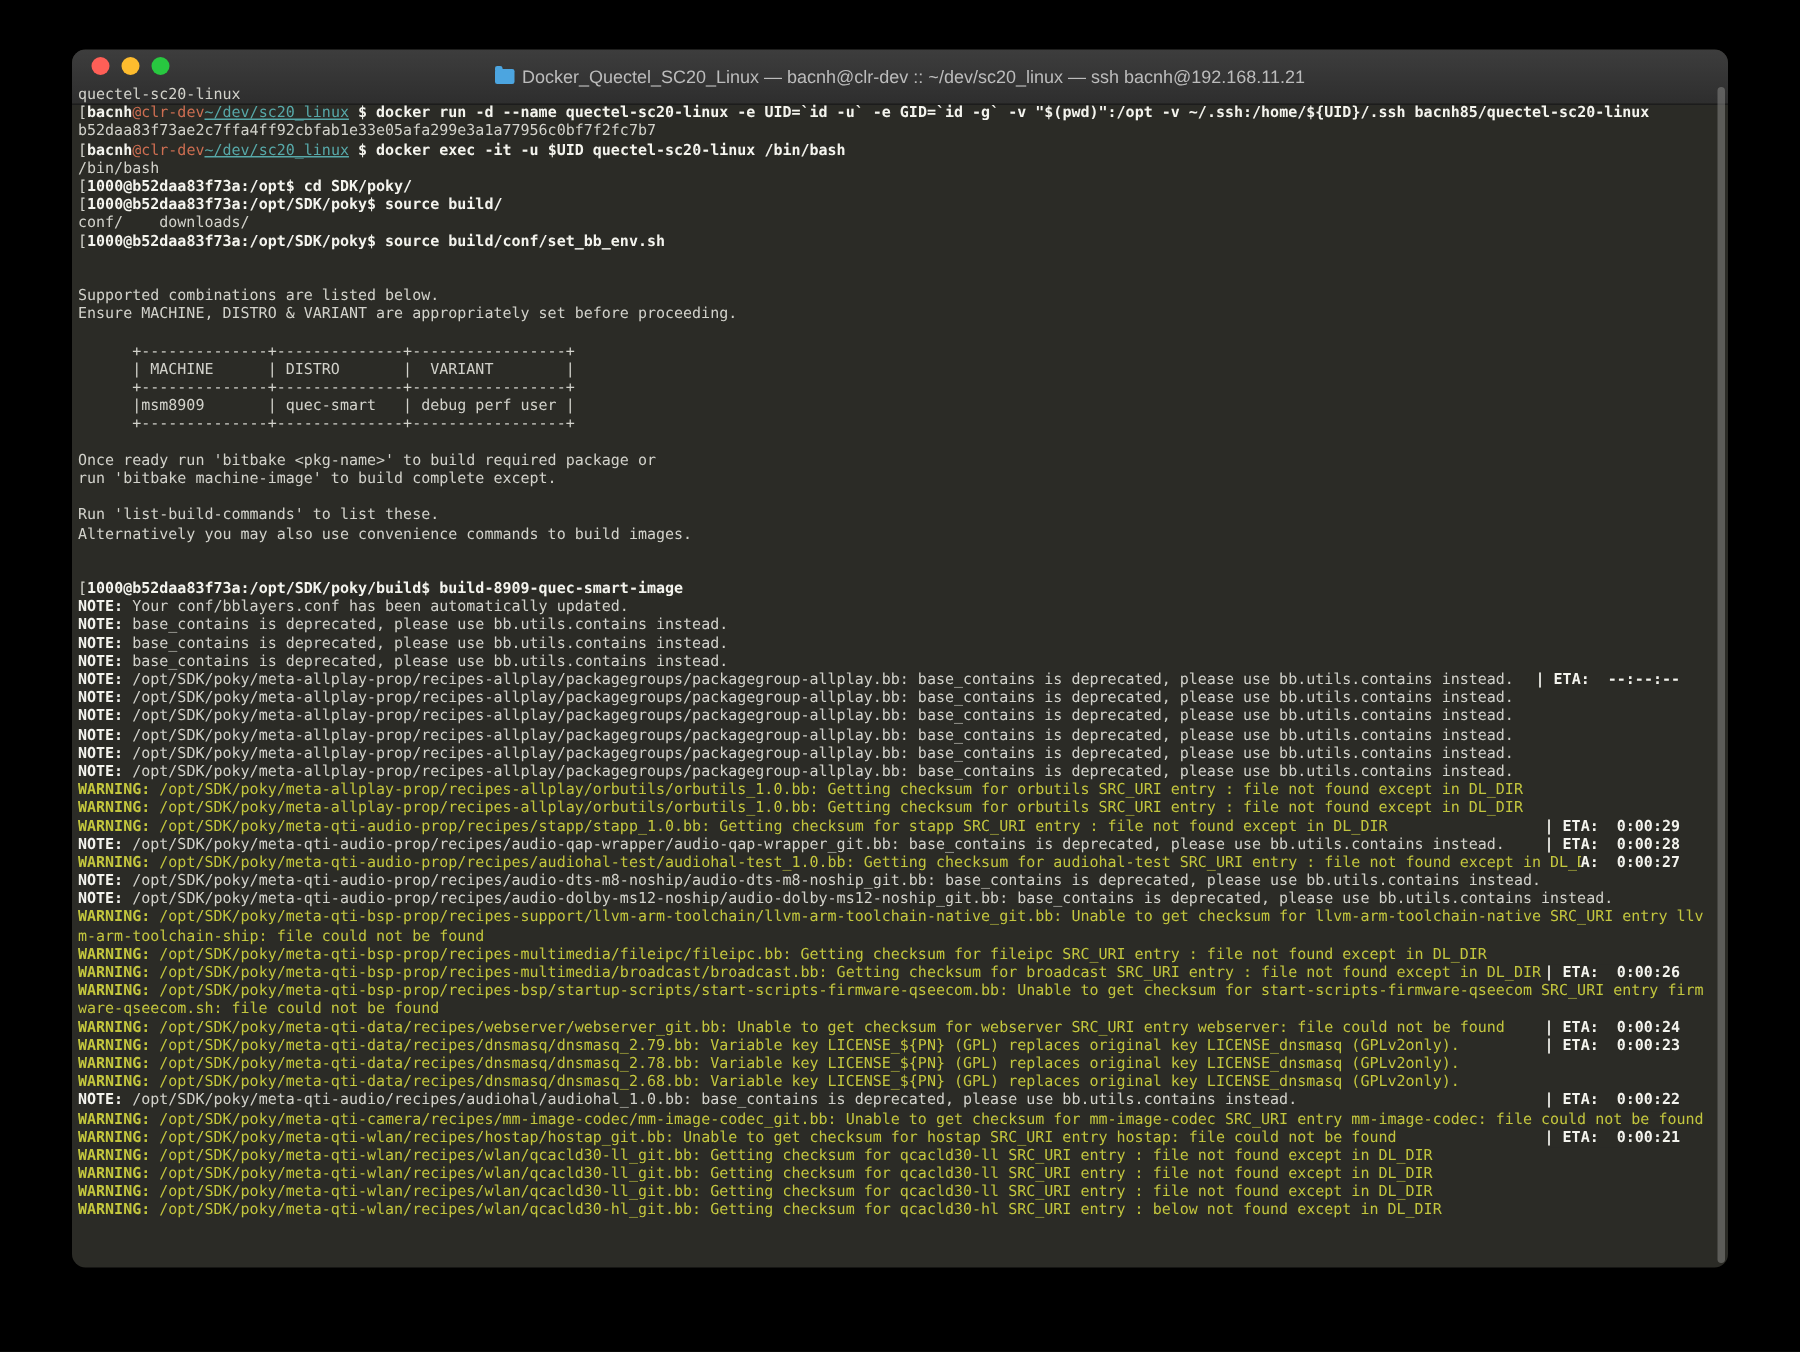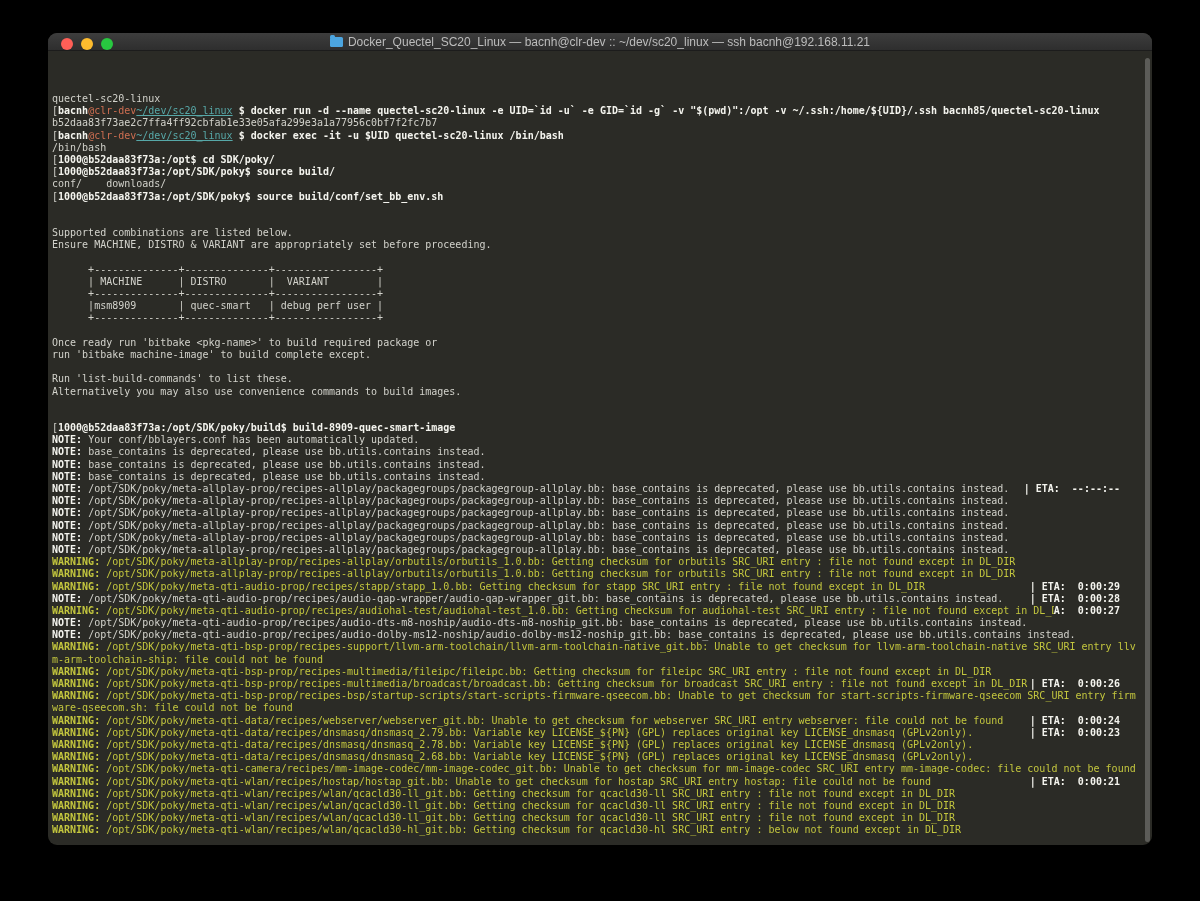--- a/index.html
+++ b/index.html
@@ -10,37 +10,36 @@
     --folder:#4ca5e0; --scrollbar:#9a9a96;
   }
   *{box-sizing:border-box;margin:0;padding:0}
   html,body{width:1200px;height:901px;background:var(--page_bg);overflow:hidden}
   .window{
     position:absolute;left:48px;top:33px;width:1104px;height:812px;
     background:var(--term_bg);border-radius:9px;overflow:hidden;
     box-shadow:0 18px 50px rgba(0,0,0,.8), 0 0 0 1px rgba(0,0,0,.55);
   }
   .titlebar{
-    position:relative;height:18px;
+    position:relative;height:37px;
     background:linear-gradient(var(--titlebar_top),var(--titlebar_bottom));
     border-bottom:1px solid #1c1c1c;
     display:flex;align-items:center;justify-content:center;
     font:12px "Liberation Sans",sans-serif;color:var(--title_fg);
   }
   .lights{position:absolute;left:13px;top:0;height:22px;display:flex;align-items:center;gap:8px}
   .light{width:12px;height:12px;border-radius:50%}
   .light.close{background:var(--tl_close)} .light.min{background:var(--tl_min)} .light.zoom{background:var(--tl_zoom)}
   .titlewrap{display:flex;align-items:center;gap:5px;max-width:860px;white-space:nowrap;overflow:hidden}
   .foldericon{position:relative;width:13px;height:10px;background:var(--folder);border-radius:1.5px;flex:0 0 auto}
   .foldericon::before{content:"";position:absolute;left:0;top:-2px;width:5px;height:3px;background:var(--folder);border-radius:1.5px 1.5px 0 0}
   .content{
     position:absolute;top:22px;left:0;right:0;bottom:0;
     padding:3px 8px 12px 4px;cursor:text;
     font:10px "DejaVu Sans Mono","Liberation Mono",monospace;
-    margin-top:35px;
   }
   .tl{position:relative;white-space:pre;height:12.19px;line-height:12.3px;letter-spacing:0}
   .n{color:var(--fg)}
   .b{color:var(--fg_bold);font-weight:bold}
   .y{color:var(--warn)}
   .yb{color:var(--warn);font-weight:bold}
   .o{color:var(--host)}
   .t{color:var(--path);text-decoration:underline}
   .eta{position:absolute;right:24px;top:0;color:var(--fg_bold);font-weight:bold;background:var(--term_bg)}
   .scrollbar{position:absolute;right:2px;top:25px;bottom:3px;width:5px;border-radius:3px;background:var(--scrollbar);opacity:.45}
@@ -109,20 +108,21 @@
       <div class="tl"><span class="yb">WARNING:</span><span class="y"> /opt/SDK/poky/meta-qti-bsp-prop/recipes-support/llvm-arm-toolchain/llvm-arm-toolchain-native_git.bb: Unable to get checksum for llvm-arm-toolchain-native SRC_URI entry llv</span></div>
       <div class="tl"><span class="y">m-arm-toolchain-ship: file could not be found</span></div>
       <div class="tl"><span class="yb">WARNING:</span><span class="y"> /opt/SDK/poky/meta-qti-bsp-prop/recipes-multimedia/fileipc/fileipc.bb: Getting checksum for fileipc SRC_URI entry : file not found except in DL_DIR</span></div>
       <div class="tl"><span class="yb">WARNING:</span><span class="y"> /opt/SDK/poky/meta-qti-bsp-prop/recipes-multimedia/broadcast/broadcast.bb: Getting checksum for broadcast SRC_URI entry : file not found except in DL_DIR</span><span class="eta">| ETA:  0:00:26</span></div>
       <div class="tl"><span class="yb">WARNING:</span><span class="y"> /opt/SDK/poky/meta-qti-bsp-prop/recipes-bsp/startup-scripts/start-scripts-firmware-qseecom.bb: Unable to get checksum for start-scripts-firmware-qseecom SRC_URI entry firm</span></div>
       <div class="tl"><span class="y">ware-qseecom.sh: file could not be found</span></div>
       <div class="tl"><span class="yb">WARNING:</span><span class="y"> /opt/SDK/poky/meta-qti-data/recipes/webserver/webserver_git.bb: Unable to get checksum for webserver SRC_URI entry webserver: file could not be found</span><span class="eta">| ETA:  0:00:24</span></div>
       <div class="tl"><span class="yb">WARNING:</span><span class="y"> /opt/SDK/poky/meta-qti-data/recipes/dnsmasq/dnsmasq_2.79.bb: Variable key LICENSE_${PN} (GPL) replaces original key LICENSE_dnsmasq (GPLv2only).</span><span class="eta">| ETA:  0:00:23</span></div>
       <div class="tl"><span class="yb">WARNING:</span><span class="y"> /opt/SDK/poky/meta-qti-data/recipes/dnsmasq/dnsmasq_2.78.bb: Variable key LICENSE_${PN} (GPL) replaces original key LICENSE_dnsmasq (GPLv2only).</span></div>
       <div class="tl"><span class="yb">WARNING:</span><span class="y"> /opt/SDK/poky/meta-qti-data/recipes/dnsmasq/dnsmasq_2.68.bb: Variable key LICENSE_${PN} (GPL) replaces original key LICENSE_dnsmasq (GPLv2only).</span></div>
+      <div class="tl"><span class="b">NOTE:</span><span class="n"> /opt/SDK/poky/meta-qti-audio/recipes/audiohal/audiohal_1.0.bb: base_contains is deprecated, please use bb.utils.contains instead.</span><span class="eta">| ETA:  0:00:22</span></div>
       <div class="tl"><span class="yb">WARNING:</span><span class="y"> /opt/SDK/poky/meta-qti-camera/recipes/mm-image-codec/mm-image-codec_git.bb: Unable to get checksum for mm-image-codec SRC_URI entry mm-image-codec: file could not be found</span></div>
       <div class="tl"><span class="yb">WARNING:</span><span class="y"> /opt/SDK/poky/meta-qti-wlan/recipes/hostap/hostap_git.bb: Unable to get checksum for hostap SRC_URI entry hostap: file could not be found</span><span class="eta">| ETA:  0:00:21</span></div>
       <div class="tl"><span class="yb">WARNING:</span><span class="y"> /opt/SDK/poky/meta-qti-wlan/recipes/wlan/qcacld30-ll_git.bb: Getting checksum for qcacld30-ll SRC_URI entry : file not found except in DL_DIR</span></div>
       <div class="tl"><span class="yb">WARNING:</span><span class="y"> /opt/SDK/poky/meta-qti-wlan/recipes/wlan/qcacld30-ll_git.bb: Getting checksum for qcacld30-ll SRC_URI entry : file not found except in DL_DIR</span></div>
       <div class="tl"><span class="yb">WARNING:</span><span class="y"> /opt/SDK/poky/meta-qti-wlan/recipes/wlan/qcacld30-ll_git.bb: Getting checksum for qcacld30-ll SRC_URI entry : file not found except in DL_DIR</span></div>
       <div class="tl"><span class="yb">WARNING:</span><span class="y"> /opt/SDK/poky/meta-qti-wlan/recipes/wlan/qcacld30-hl_git.bb: Getting checksum for qcacld30-hl SRC_URI entry : below not found except in DL_DIR</span></div>
     </div>
   <div class="scrollbar"></div>
 </div>
 

